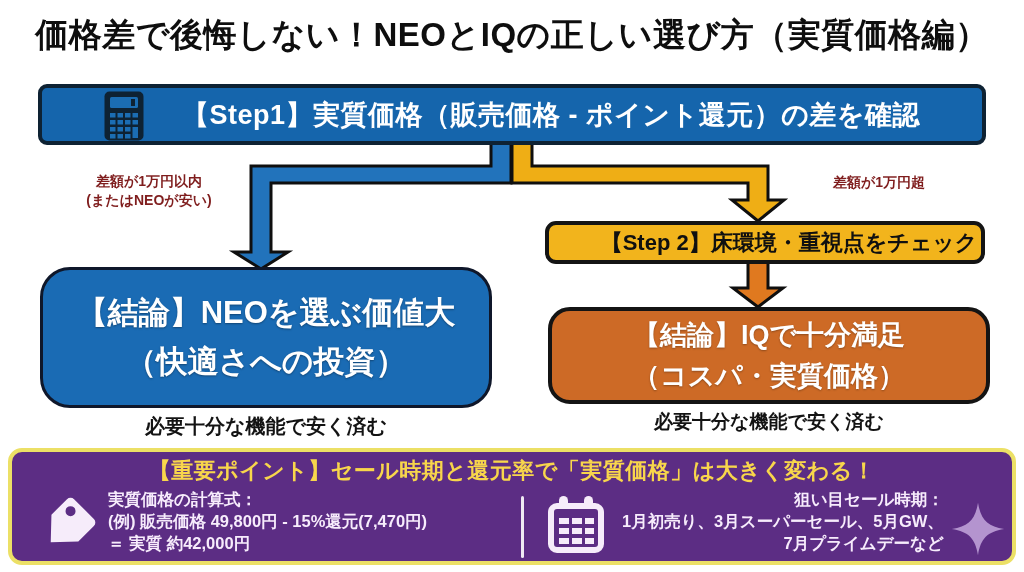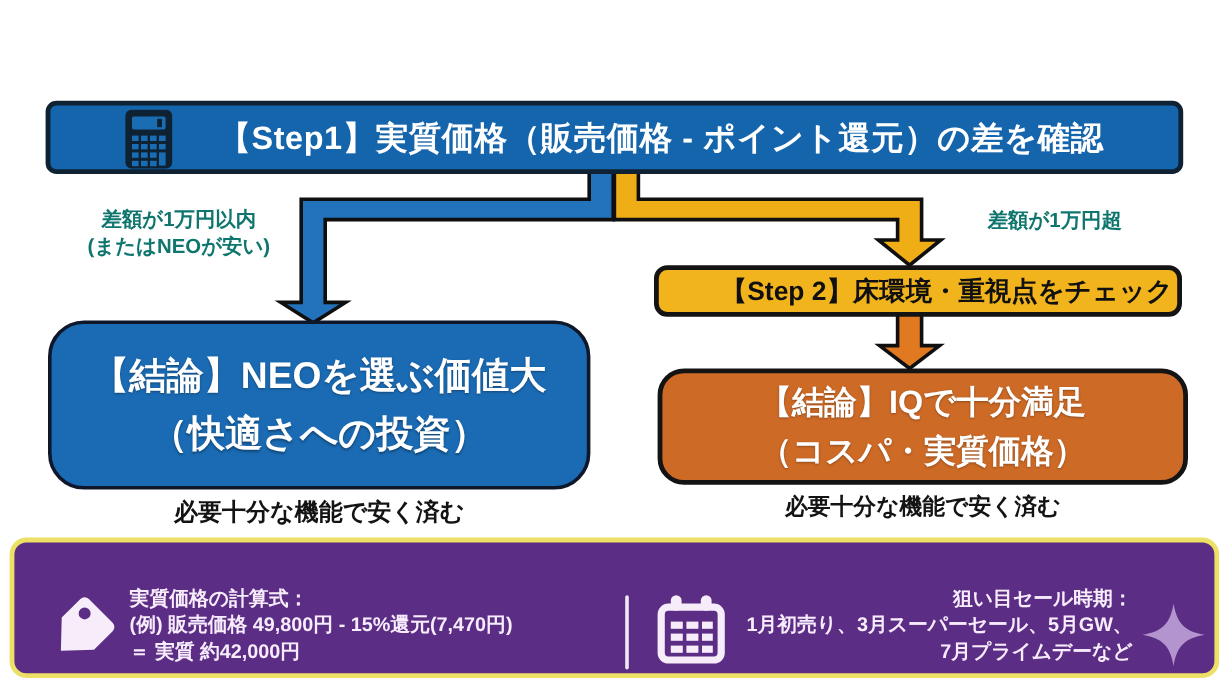--- a/index.html
+++ b/index.html
@@ -13,21 +13,21 @@
     position:absolute; top:13px; left:0; width:100%; text-align:center;
     font-size:33px; font-weight:900; color:#0e0e0e; letter-spacing:0.5px;
   }
   .arrow-layer { position:absolute; left:0; top:0; width:1024px; height:572px; z-index:1; }
   .box { position:absolute; display:flex; align-items:center; justify-content:center; z-index:2; }
   .step1 {
     left:38px; top:84px; width:948px; height:61px;
     background:#1565ac; border:4px solid #0e2233; border-radius:9px; gap:38px;
   }
   .step1-label { color:#ffffff; font-size:27px; font-weight:900; letter-spacing:0.5px; }
-  .branch-label { position:absolute; z-index:2; color:#0f766e; font-size:17px; font-weight:900; line-height:1.35; text-align:center; }
+  .branch-label { position:absolute; z-index:2; color:#7f1d1d; font-size:14px; font-weight:900; line-height:1.35; text-align:center; }
   .branch-left { left:38px; top:172px; width:222px; }
   .branch-right { left:779px; top:173px; width:200px; text-align:center; }
   .step2 {
     left:545px; top:221px; width:440px; height:43px;
     background:#f2b41c; border:4px solid #141414; border-radius:11px;padding-left:48px;
   }
   .step2-label { color:#101010; font-size:22px; font-weight:900; }
   .concl-neo {
     left:40px; top:267px; width:452px; height:141px; flex-direction:column;
     background:#1a6bb4; border:3px solid #0f172a; border-radius:30px;
@@ -57,20 +57,21 @@
   .calendar-icon { left:534px; top:42px; }
   .divider { position:absolute; left:509px; top:44px; width:3px; height:62px; background:rgba(255,255,255,0.9); border-radius:2px; }
   .sparkle { position:absolute; left:938px; top:48px; }
   .calc-icon { flex:0 0 auto; margin-top:2px; }
 </style>
 </head>
 <body>
 
 <div class="stage">
 
+  <div class="title">価格差で後悔しない！NEOとIQの正しい選び方（実質価格編）</div>
 
   <svg class="arrow-layer" viewBox="0 0 1024 572" aria-hidden="true">
     <polygon points="491,140 511,140 511,183 271,183 271,252 288,252 261,269 234,252 251,252 251,166 491,166" fill="#2273bb" stroke="#0f0f0f" stroke-width="3" stroke-linejoin="miter"></polygon>
     <polygon points="512,140 532,140 532,166 768,166 768,200 784,200 758,221 732,200 748,200 748,183 512,183" fill="#efae15" stroke="#0f0f0f" stroke-width="3" stroke-linejoin="miter"></polygon>
     <polygon points="748,258 768,258 768,288 783,288 758,307 733,288 748,288" fill="#e0791f" stroke="#0f0f0f" stroke-width="3" stroke-linejoin="miter"></polygon>
   </svg>
 
   <div class="box step1">
     <svg class="calc-icon" width="40" height="50" viewBox="0 0 40 50">
       <rect x="0.5" y="0.5" width="39" height="49" rx="5" fill="#0e2233"></rect>
@@ -115,20 +116,21 @@
   </div>
   <div class="caption caption-neo">必要十分な機能で安く済む</div>
 
   <div class="box concl-iq">
     <div class="line">【結論】IQで十分満足</div>
     <div class="line">（コスパ・実質価格）</div>
   </div>
   <div class="caption caption-iq">必要十分な機能で安く済む</div>
 
   <div class="panel">
+    <div class="panel-header">【重要ポイント】セール時期と還元率で「実質価格」は大きく変わる！</div>
 
     <svg class="panel-icon tag-icon" width="66" height="68" viewBox="0 0 66 68">
       <g transform="rotate(-45 33 34)">
         <path d="M10 34 L30 15 H52 a5 5 0 0 1 5 5 V48 a5 5 0 0 1 -5 5 H30 Z" fill="#f6ecfa"></path>
         <circle cx="46" cy="26" r="5" fill="#5c2d84"></circle>
       </g>
     </svg>
     <div class="panel-text panel-text-left">
       <div>実質価格の計算式：</div>
       <div>(例) 販売価格 49,800円 - 15%還元(7,470円)</div>

